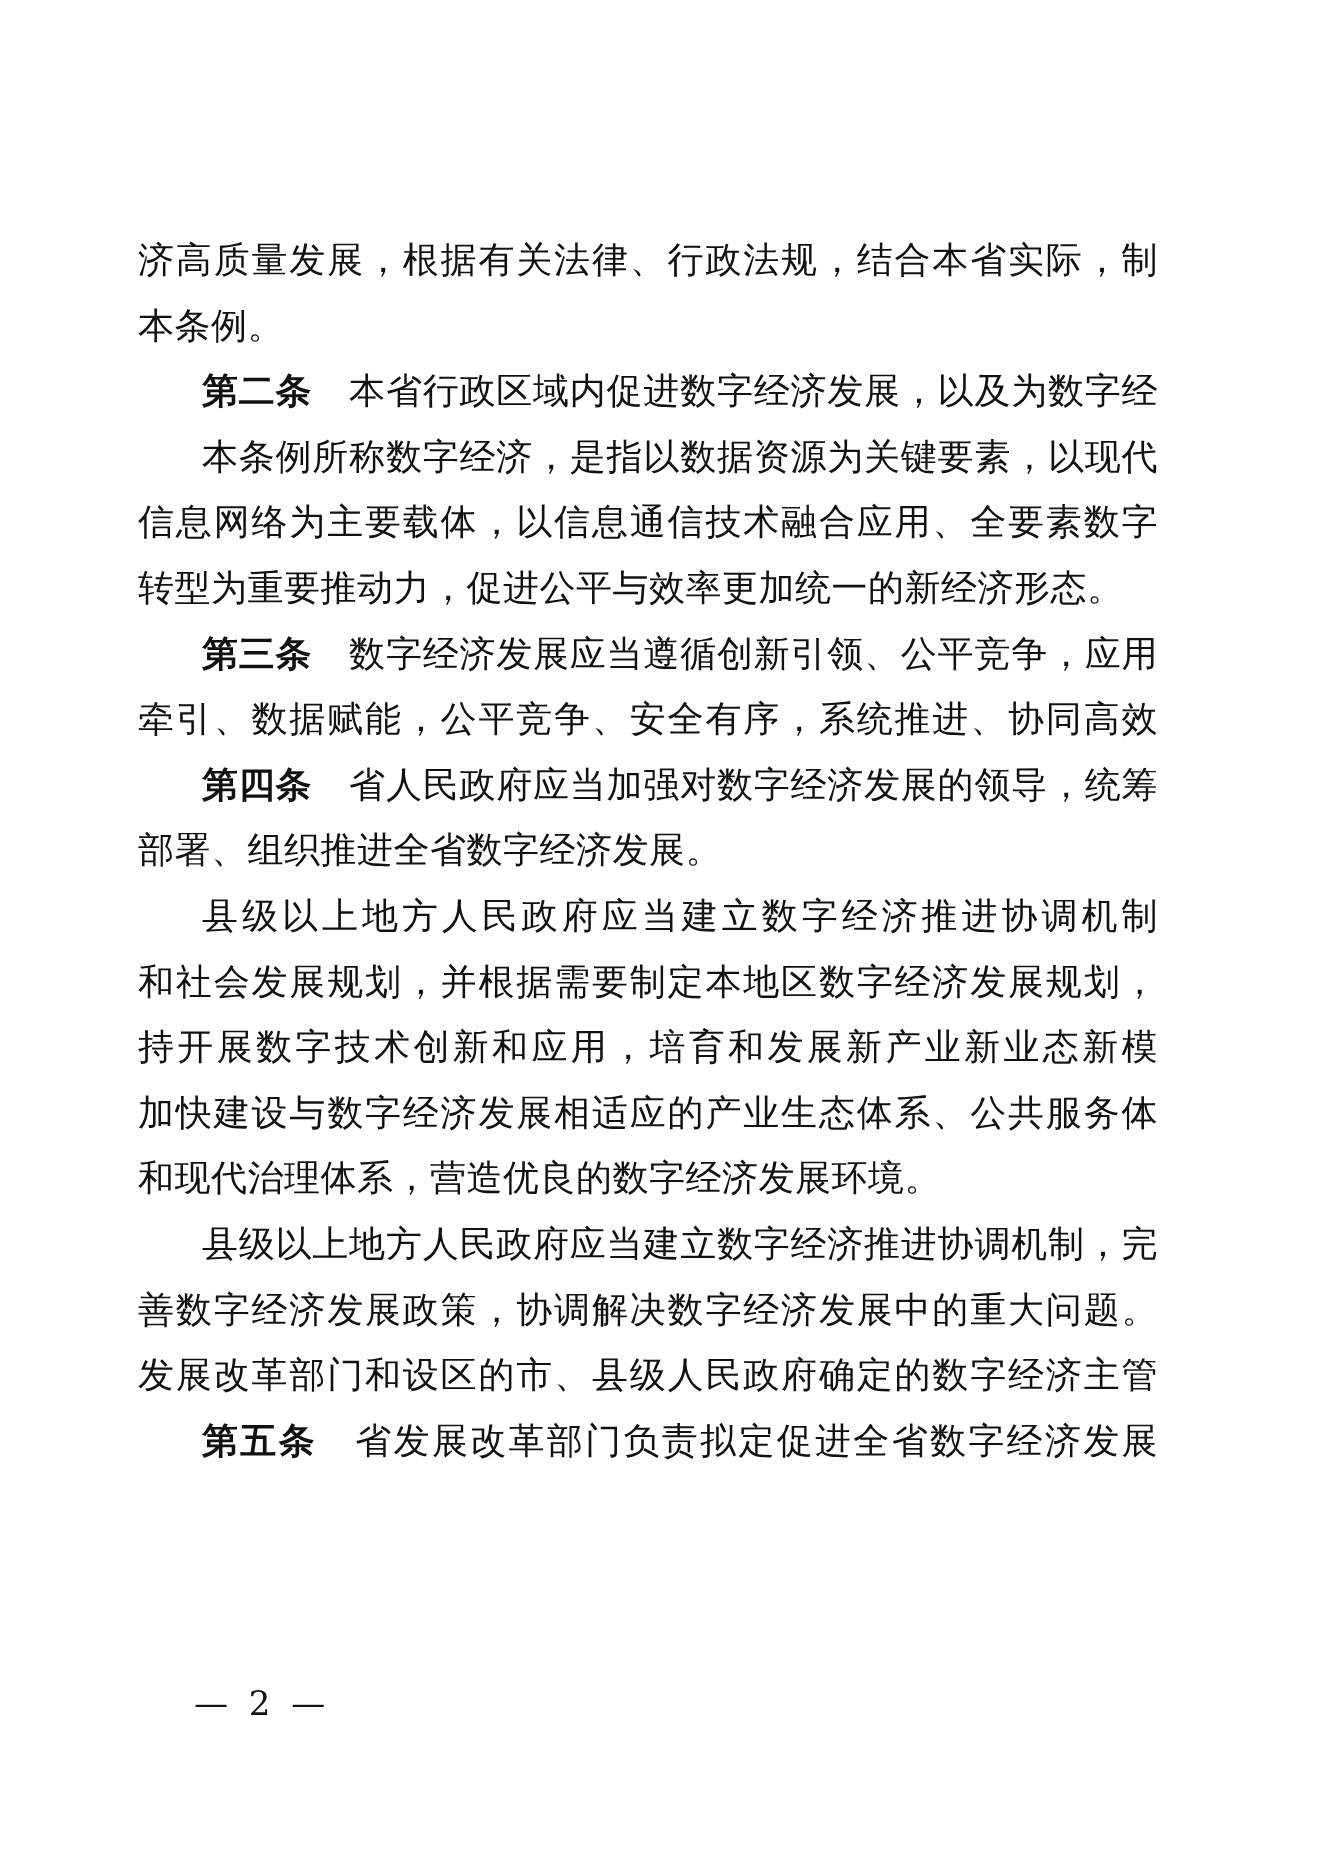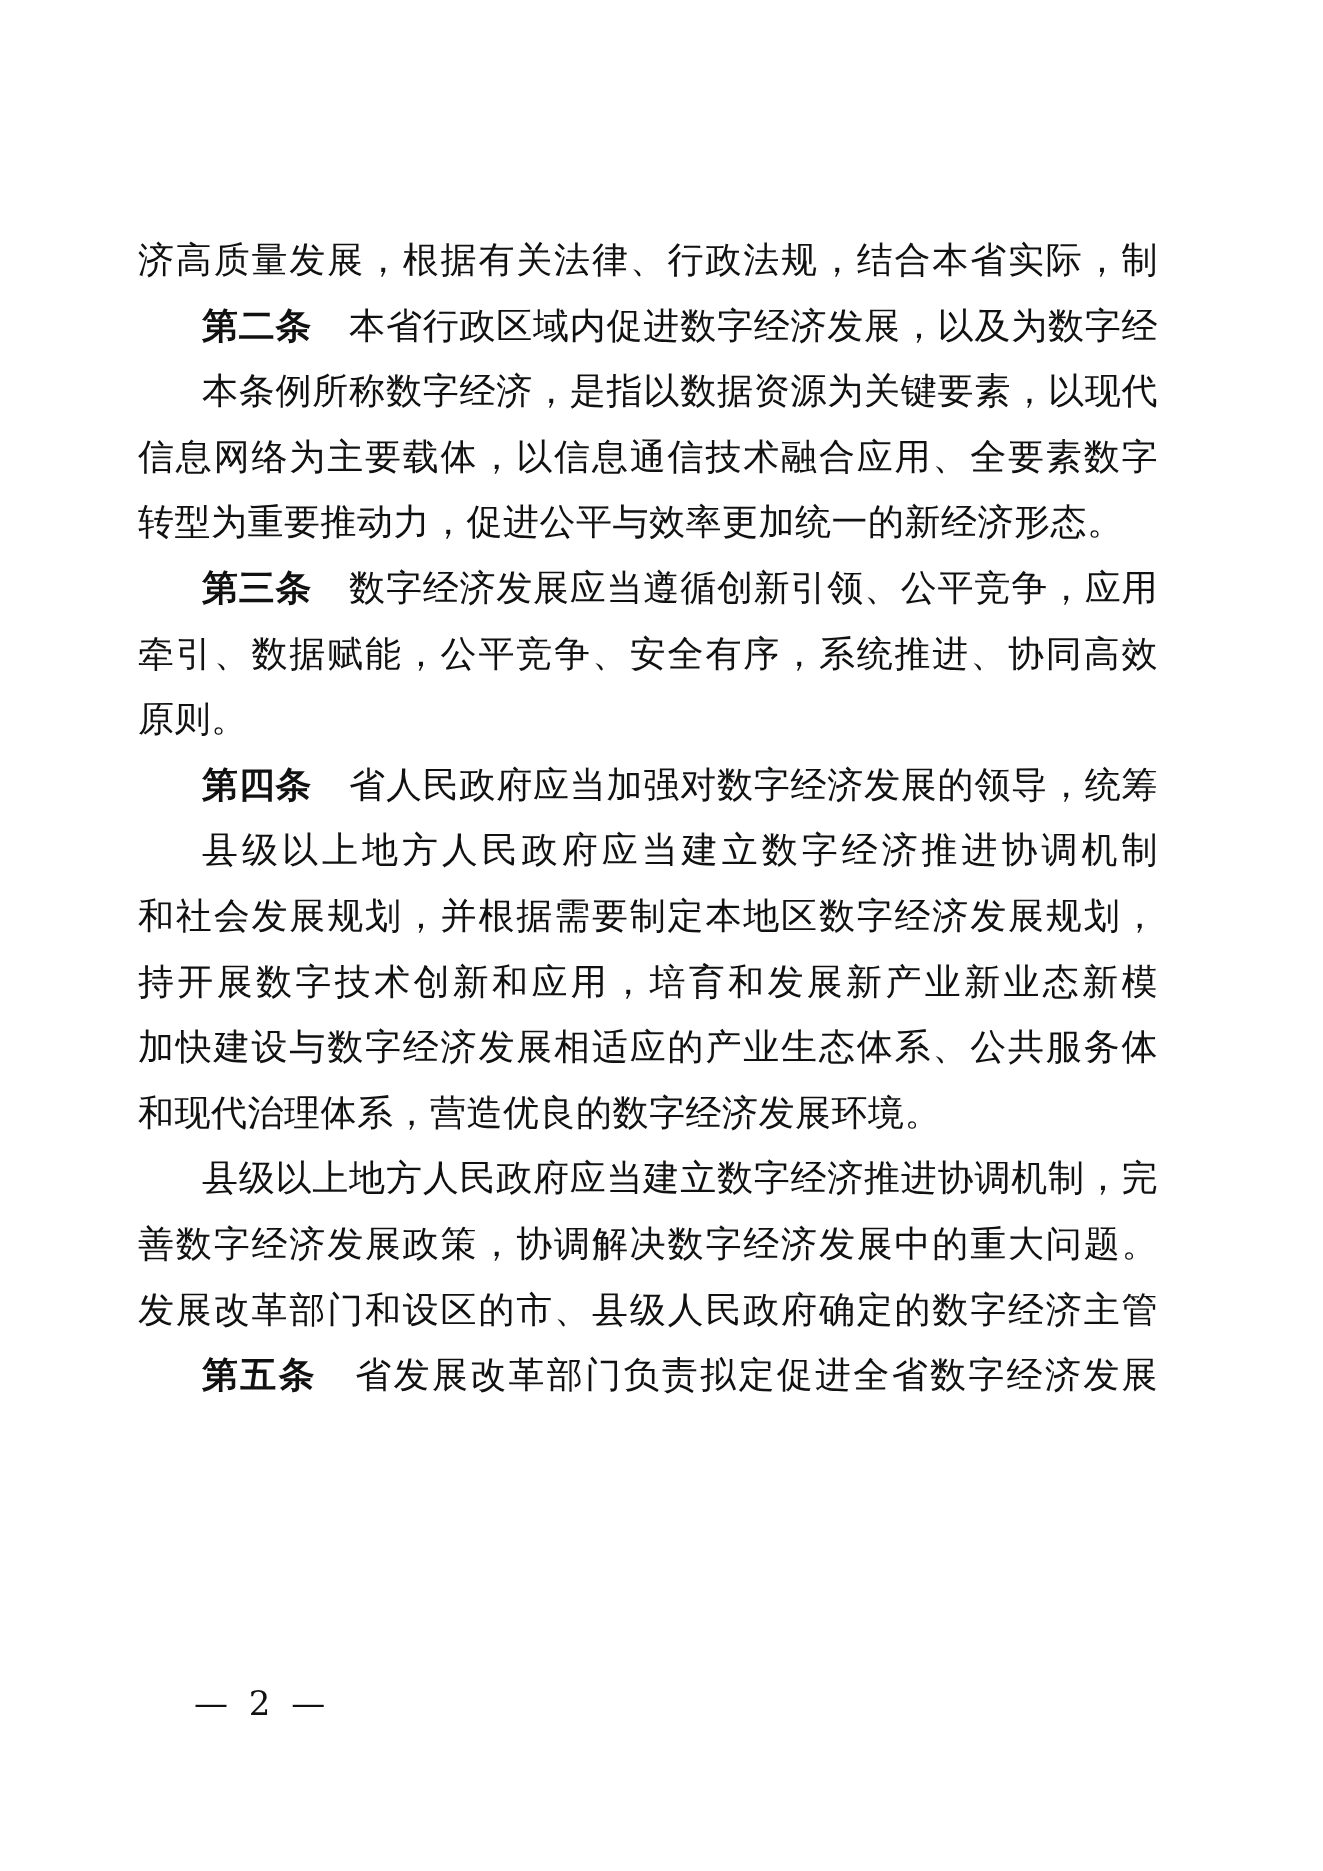--- a/index.html
+++ b/index.html
@@ -59,28 +59,29 @@
     letter-spacing: 5px;
     color: #111111;
   }
 </style>
 </head>
 <body>
 
 <div class="page">
   <div class="text-block">
       <div class="line fill"><span>济高质量发展，根据有关法律、行政法规，结合本省实际，制定</span></div>
+      <div class="line"><span>本条例。</span></div>
       <div class="line fill indent"><span class="art-num">第二条</span><span>　本省行政区域内促进数字经济发展，以及为数字经</span></div>
       <div class="line fill indent"><span>本条例所称数字经济，是指以数据资源为关键要素，以现代</span></div>
       <div class="line fill"><span>信息网络为主要载体，以信息通信技术融合应用、全要素数字化</span></div>
       <div class="line"><span>转型为重要推动力，促进公平与效率更加统一的新经济形态。</span></div>
       <div class="line fill indent"><span class="art-num">第三条</span><span>　数字经济发展应当遵循创新引领、公平竞争，应用</span></div>
       <div class="line fill"><span>牵引、数据赋能，公平竞争、安全有序，系统推进、协同高效的</span></div>
-      <div class="line"><span>原则。</span></div>
       <div class="line fill indent"><span class="art-num">第四条</span><span>　省人民政府应当加强对数字经济发展的领导，统筹</span></div>
+      <div class="line"><span>部署、组织推进全省数字经济发展。</span></div>
       <div class="line fill indent"><span>县级以上地方人民政府应当建立数字经济推进协调机制</span></div>
       <div class="line fill"><span>和社会发展规划，并根据需要制定本地区数字经济发展规划，支</span></div>
       <div class="line fill"><span>持开展数字技术创新和应用，培育和发展新产业新业态新模式，</span></div>
       <div class="line fill"><span>加快建设与数字经济发展相适应的产业生态体系、公共服务体系</span></div>
       <div class="line"><span>和现代治理体系，营造优良的数字经济发展环境。</span></div>
       <div class="line fill indent"><span>县级以上地方人民政府应当建立数字经济推进协调机制，完</span></div>
       <div class="line fill"><span>善数字经济发展政策，协调解决数字经济发展中的重大问题。省</span></div>
       <div class="line fill"><span>发展改革部门和设区的市、县级人民政府确定的数字经济主管部</span></div>
       <div class="line fill indent"><span class="art-num">第五条</span><span>　省发展改革部门负责拟定促进全省数字经济发展</span></div>
     </div>

